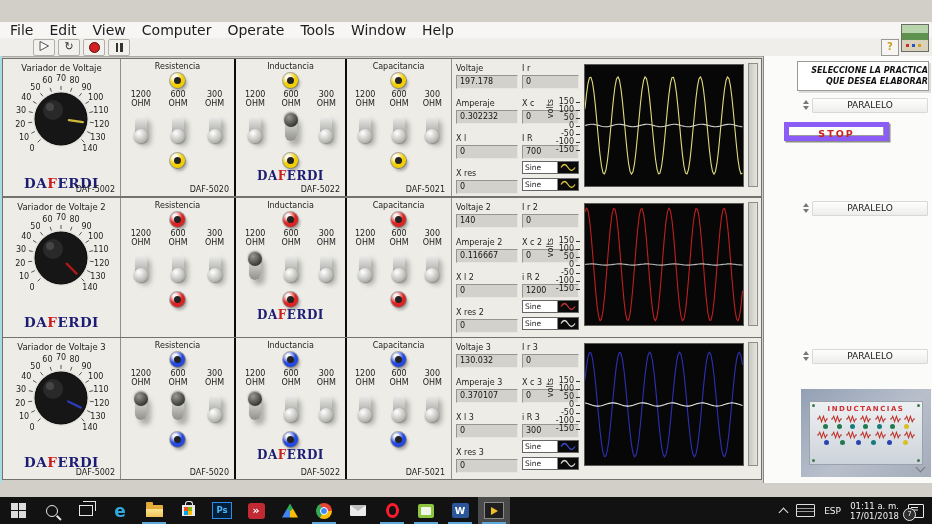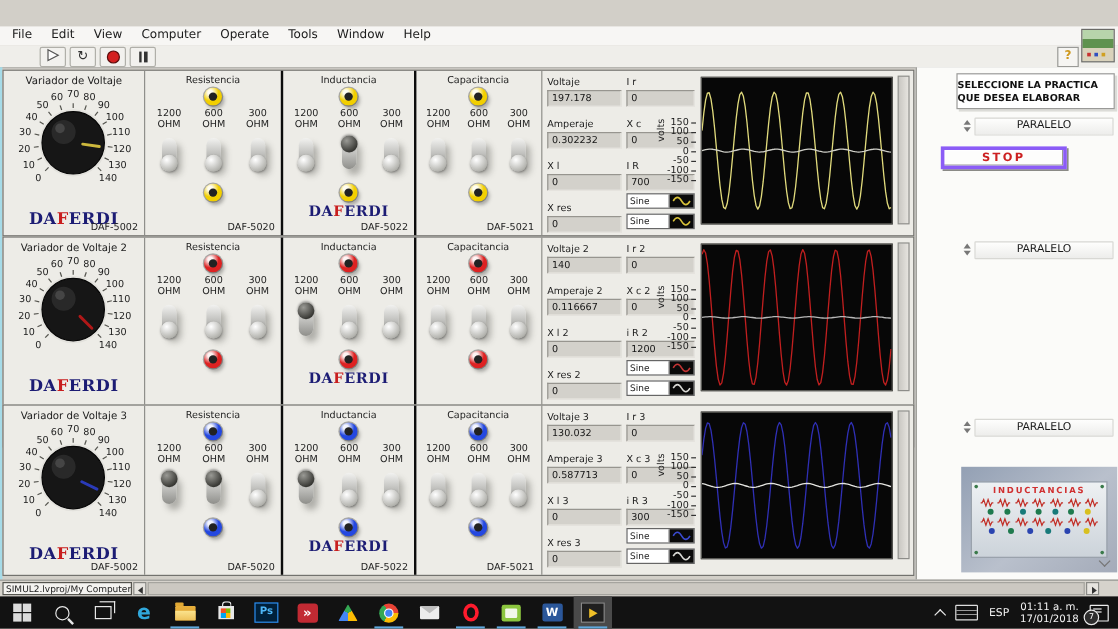--- a/index.html
+++ b/index.html
@@ -7,21 +7,21 @@
        font-family:"DejaVu Sans",sans-serif;font-size:9px;color:#1a1a1a;-webkit-font-smoothing:antialiased;}
   
   .titlebar{position:absolute;left:0;top:0;width:932px;height:22px;background:#ffffff;border-bottom:1px solid #e4e4e4;}
   .titlebar .app-ico{position:absolute;left:5px;top:4px;width:13px;height:13px;border:1px solid #888;background:#fff;}
   .titlebar .app-ico::after{content:'';position:absolute;left:2px;top:2px;width:7px;height:7px;background:#e8b93c;box-shadow:1px 1px 0 #b04030;}
   .titlebar .ttl{position:absolute;left:24px;top:4px;font-size:9.5px;color:#222;}
   .wbtns{position:absolute;right:0;top:0;display:flex;}
   .wbtn{width:34px;height:22px;text-align:center;line-height:22px;font-size:11px;color:#333;}
   .wbtn-max i{display:inline-block;width:8px;height:8px;border:1px solid #333;margin-top:6px;}
   .menubar{position:absolute;left:0;top:22px;width:932px;height:16px;background:#f7f6f4;display:flex;align-items:center;padding-left:2px;}
-  .menubar span{padding:0 8px;font-size:10px;color:#1c1c1c;line-height:16px;}
+  .menubar span{padding:0 8px;font-size:14px;color:#1c1c1c;line-height:16px;}
   .toolbar{position:absolute;left:0;top:38px;width:932px;height:18px;background:#efeeea;border-bottom:1px solid #aaa9a3;}
   .tbtns{position:absolute;left:33px;top:1px;display:flex;gap:3px;}
   .tbtn{width:20px;height:15px;background:#f2f1ee;border:1px solid #b0afa9;border-radius:2px;text-align:center;line-height:13px;}
   .abort-dot{display:inline-block;width:9px;height:9px;border-radius:50%;background:#d42020;border:1px solid #5a0c0c;margin-top:2px;}
   .pbar{display:inline-block;width:2.5px;height:9px;background:#333;margin:2.5px 1px 0;}
   .runcont{font-size:11px;color:#333;line-height:14px;}
   .help-btn{position:absolute;right:33px;top:39px;width:16px;height:15px;border:1px solid #9a9a96;background:#f6f5f2;color:#cf9a1f;font-weight:bold;font-size:10px;text-align:center;line-height:14px;}
   .vi-icon{position:absolute;right:3px;top:24px;width:26px;height:26px;border:1px solid #6a6a66;
       background:linear-gradient(#b7d4ab 0 30%,#5f924f 30% 58%,#d9d2bb 58%);}
   .vi-icon::after{content:'';position:absolute;left:4px;bottom:4px;width:3px;height:3px;background:#c83030;box-shadow:6px 0 0 #3050c0,12px 0 0 #d0a020;}
@@ -64,28 +64,28 @@
   .volts{position:absolute;left:543px;top:40px;font-size:8px;color:#222;writing-mode:vertical-rl;transform:rotate(180deg);}
   .ticks{position:absolute;left:549px;top:3px;width:28px;height:128px;display:flex;flex-direction:column;justify-content:center;align-items:flex-end;}
   .ytick{font-size:8px;color:#1a1a1a;position:relative;padding-right:6px;line-height:8px;}
   .ytick::after{content:'';position:absolute;right:0;top:50%;width:4px;height:1px;background:#333;}
   .plot{position:absolute;left:581px;top:5px;width:158px;height:121px;background:#070707;border:1px solid #5a5a56;}
   .plot svg{display:block;}
   .vslider{position:absolute;left:745px;top:4px;width:10px;height:124px;background:linear-gradient(90deg,#c9c7c2,#e6e4df);border:1px solid #8d8d89;box-sizing:border-box;}
   
   .right-panel{position:absolute;left:763px;top:56px;width:169px;height:427px;background:#fbfbf9;border-left:1px solid #8a8a86;box-sizing:border-box;}
   .sel-header{position:absolute;left:33px;top:5px;width:132px;height:30px;background:#fff;border:1px solid #9a9a98;
-      box-shadow:2px 2px 0 #dcdcd8;text-align:left;font-size:8px;font-weight:600;color:#111;padding-top:3px;box-sizing:border-box;line-height:11px;}
+      box-shadow:2px 2px 0 #dcdcd8;text-align:right;font-size:8px;font-weight:600;color:#111;padding-top:3px;box-sizing:border-box;line-height:11px;font-style:italic;}
   .prow{position:absolute;left:36px;width:128px;height:16px;display:flex;align-items:center;}
   .spin{width:12px;height:16px;display:flex;flex-direction:column;align-items:center;justify-content:center;gap:1.5px;}
   .tri-up{width:0;height:0;border-left:3.5px solid transparent;border-right:3.5px solid transparent;border-bottom:4.5px solid #777;}
   .tri-down{width:0;height:0;border-left:3.5px solid transparent;border-right:3.5px solid transparent;border-top:4.5px solid #777;}
   .plabel{flex:1;text-align:center;font-size:9px;color:#1a1a1a;background:linear-gradient(180deg,#fefefd,#ededeb);
       border:1px solid #d8d8d4;border-radius:1px;line-height:13px;height:13px;}
-  .stop-btn{position:absolute;left:20px;top:66px;width:105px;height:19px;background:#fdfdfc;border:3px solid #8b5cf6;
+  .stop-btn{position:absolute;left:20px;top:66px;width:105px;height:19px;background:#fdfdfc;border:5px solid #8b5cf6;
       box-shadow:inset -1px -1px 0 #9a9a96,inset 1px 1px 0 #fff,1.5px 1.5px 0 #8a8a86;
       color:#cc2020;font-family:"DejaVu Sans",sans-serif;font-size:9.5px;font-weight:bold;letter-spacing:2px;}
   .photo{position:absolute;left:37px;top:333px;width:130px;height:88px;background:linear-gradient(140deg,#93a0b4,#b9c0cc 55%,#a4abb9);
       display:flex;align-items:center;justify-content:center;}
   .board{width:112px;height:62px;background:linear-gradient(#eef1f3,#ccd3da);border:1px solid #9aa2ac;position:relative;overflow:hidden;}
   .board-title{text-align:center;font-size:7px;font-weight:bold;color:#d03030;letter-spacing:1.5px;margin-top:3px;}
   .comp-row{display:flex;justify-content:space-around;padding:0 5px;margin-top:2px;}
   .dot-row{display:flex;justify-content:space-around;padding:0 9px;margin-top:1px;}
   .dot{width:5px;height:5px;border-radius:50%;}
   .screw{position:absolute;width:3px;height:3px;border-radius:50%;background:#3a7a4a;}
@@ -680,21 +680,21 @@
         <div class="model">DAF-5021</div>
       </div>
     </div>
     <div class="fcol" style="left:453px;width:62px">
         <div class="fld">
           <div class="fld-label">Voltaje 3</div>
           <div class="fld-value">130.032</div>
         </div>
         <div class="fld">
           <div class="fld-label">Amperaje 3</div>
-          <div class="fld-value">0.587713</div>
+          <div class="fld-value">0.370107</div>
         </div>
         <div class="fld">
           <div class="fld-label">X l 3</div>
           <div class="fld-value">0</div>
         </div>
         <div class="fld">
           <div class="fld-label">X res 3</div>
           <div class="fld-value">0</div>
         </div>
       </div>
@@ -842,26 +842,20 @@
           <span class="dot" style="background:#2a44b0"></span>
           <span class="dot" style="background:#187a7a"></span>
           <span class="dot" style="background:#2a44b0"></span>
           <span class="dot" style="background:#d8c020"></span>
         </div>
       </div>
     </div>
     <div class="corner-chev"></div>
   </div>
 
-  <div class="statusbar">
-    <div class="proj-tab">SIMUL2.lvproj/My Computer</div>
-    <div class="sb-btn sb-left"></div>
-    <div class="sb-track"></div>
-    <div class="sb-btn sb-right"></div>
-  </div>
 
   <div class="taskbar">
     <div class="tslot" style="left:2px">
         <span class="i-start">
           <i></i>
           <i></i>
           <i></i>
           <i></i>
         </span>
       </div>

